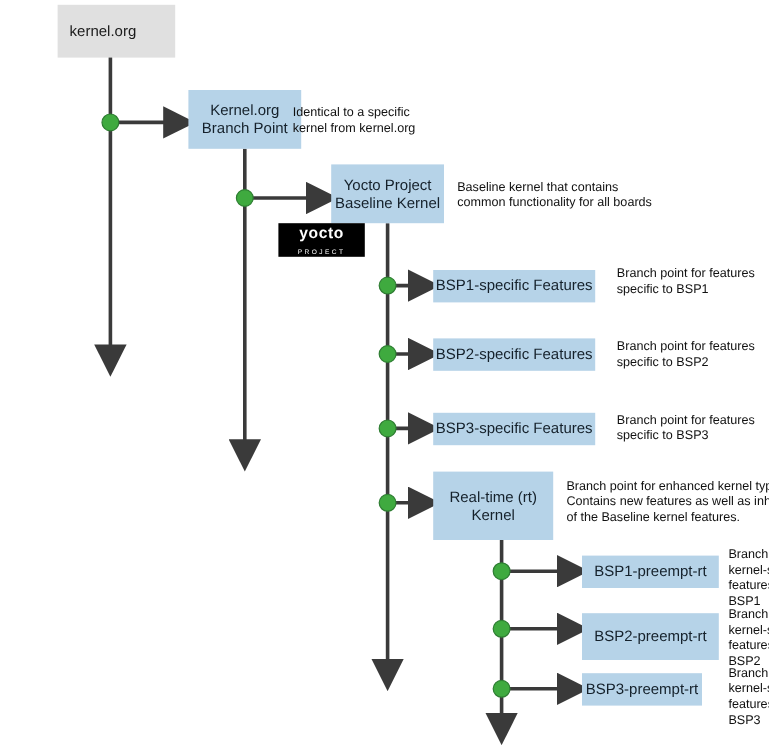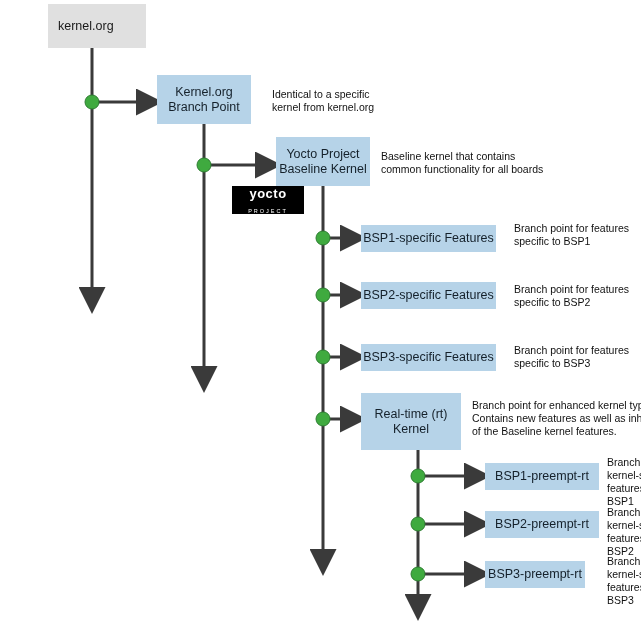--- a/index.html
+++ b/index.html
@@ -138,25 +138,25 @@
 
   <div class="box" style="left:317px; top:282px; width:135px; height:27px;">BSP2-specific Features</div>
 
   <div class="box" style="left:317px; top:344px; width:135px; height:27px;">BSP3-specific Features</div>
 
   <div class="box" style="left:317px; top:393px; width:100px; height:57px;text-align:center;">Real-time (rt)
 Kernel</div>
 
   <div class="box" style="left:441px; top:463px; width:114px; height:27px;">BSP1-preempt-rt</div>
 
-  <div class="box" style="left:441px; top:511px; width:114px; height:27px;">BSP2-preempt-rt</div>
+  <div class="box" style="left:441px; top:511px; width:114px; height:39px;">BSP2-preempt-rt</div>
 
   <div class="box" style="left:441px; top:561px; width:100px; height:27px;">BSP3-preempt-rt</div>
 
-  <div class="note" style="left:228px; top:88px; width:130px;">Identical to a specific
+  <div class="note" style="left:200px; top:88px; width:130px;">Identical to a specific
 kernel from kernel.org</div>
 
   <div class="note" style="left:337px; top:150px; width:185px;">Baseline kernel that contains
 common functionality for all boards</div>
 
   <div class="note" style="left:470px; top:222px; width:150px;">Branch point for features
 specific to BSP1</div>
 
   <div class="note" style="left:470px; top:283px; width:150px;">Branch point for features
 specific to BSP2</div>

